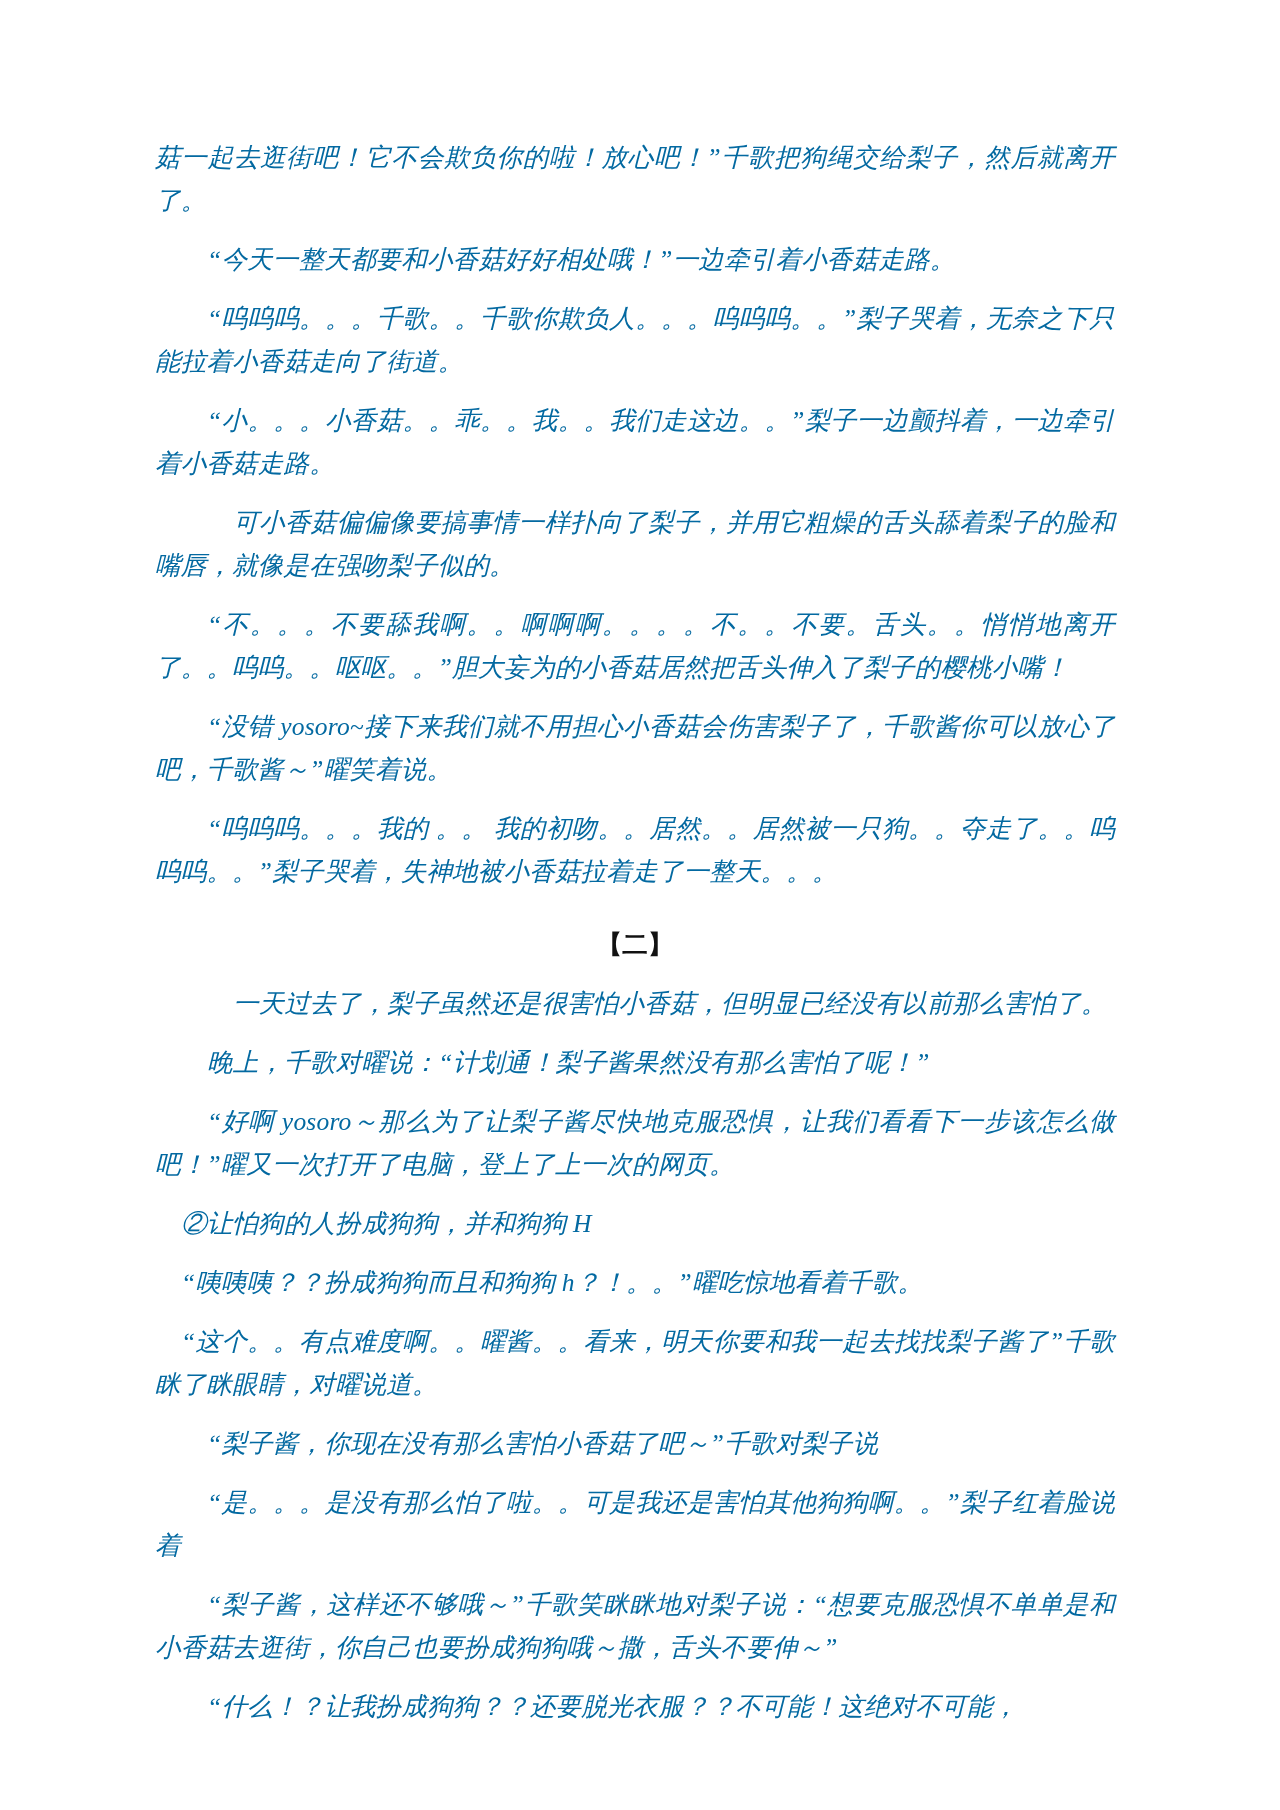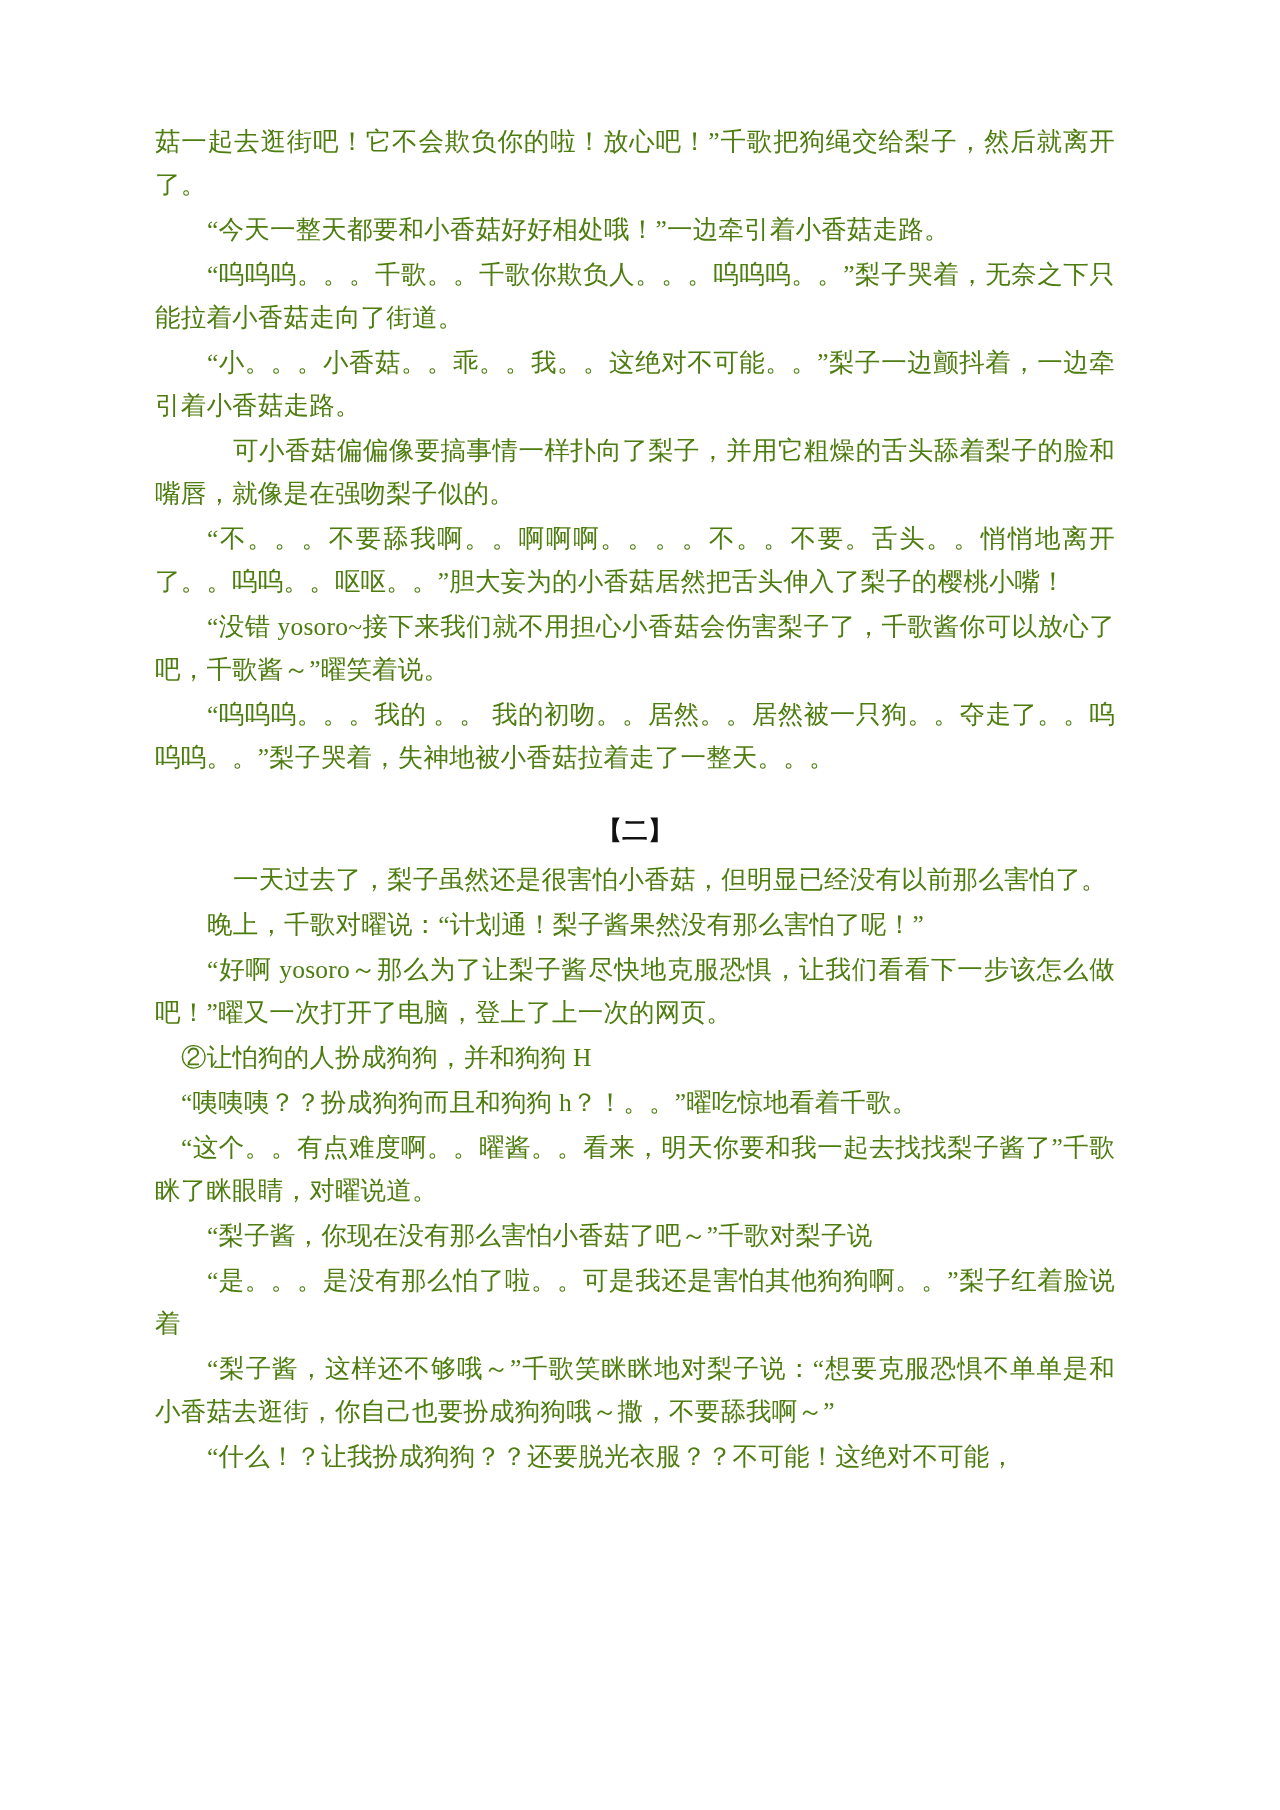--- a/index.html
+++ b/index.html
@@ -19,28 +19,29 @@
     background: #ffffff;
     box-sizing: border-box;
   }
   .page-inner {
     position: absolute;
     left: 155px;
     top: 120px;
     width: 960px;
   }
   .para {
-    margin: 0 0 2px 0;
+    margin: 16px 0 2px 0;
     font-size: 25.5px;
     line-height: 43px;
-    color: #4d7c0f;
+    color: #0369a1;
     text-align: justify;
     text-justify: inter-ideograph;
     letter-spacing: 0.2px;
     font-family: "Liberation Serif", "DejaVu Serif", serif;
+    font-style: italic;
   }
   .indent-1 {
     text-indent: 26px;
   }
   .indent-2 {
     text-indent: 52px;
   }
   .indent-3 {
     text-indent: 78px;
   }
@@ -59,33 +60,33 @@
 </style>
 </head>
 <body>
 
 <div class="page">
   <div class="page-inner">
 
     <p class="para indent-0">菇一起去逛街吧！它不会欺负你的啦！放心吧！”千歌把狗绳交给梨子，然后就离开了。</p>
     <p class="para indent-2">“今天一整天都要和小香菇好好相处哦！”一边牵引着小香菇走路。</p>
     <p class="para indent-2">“呜呜呜。。。千歌。。千歌你欺负人。。。呜呜呜。。”梨子哭着，无奈之下只能拉着小香菇走向了街道。</p>
-    <p class="para indent-2">“小。。。小香菇。。乖。。我。。这绝对不可能。。”梨子一边颤抖着，一边牵引着小香菇走路。</p>
+    <p class="para indent-2">“小。。。小香菇。。乖。。我。。我们走这边。。”梨子一边颤抖着，一边牵引着小香菇走路。</p>
     <p class="para indent-3">可小香菇偏偏像要搞事情一样扑向了梨子，并用它粗燥的舌头舔着梨子的脸和嘴唇，就像是在强吻梨子似的。</p>
     <p class="para indent-2">“不。。。不要舔我啊。。啊啊啊。。。。不。。不要。舌头。。悄悄地离开了。。呜呜。。呕呕。。”胆大妄为的小香菇居然把舌头伸入了梨子的樱桃小嘴！</p>
     <p class="para indent-2">“没错 yosoro~接下来我们就不用担心小香菇会伤害梨子了，千歌酱你可以放心了吧，千歌酱～”曜笑着说。</p>
     <p class="para indent-2">“呜呜呜。。。我的 。。 我的初吻。。居然。。居然被一只狗。。夺走了。。呜呜呜。。”梨子哭着，失神地被小香菇拉着走了一整天。。。</p>
 
     <div class="section-title">【二】</div>
 
     <p class="para indent-3">一天过去了，梨子虽然还是很害怕小香菇，但明显已经没有以前那么害怕了。</p>
     <p class="para indent-2">晚上，千歌对曜说：“计划通！梨子酱果然没有那么害怕了呢！”</p>
     <p class="para indent-2">“好啊 yosoro～那么为了让梨子酱尽快地克服恐惧，让我们看看下一步该怎么做吧！”曜又一次打开了电脑，登上了上一次的网页。</p>
     <p class="para indent-1">②让怕狗的人扮成狗狗，并和狗狗 H</p>
     <p class="para indent-1">“咦咦咦？？扮成狗狗而且和狗狗 h？！。。”曜吃惊地看着千歌。</p>
     <p class="para indent-1">“这个。。有点难度啊。。曜酱。。看来，明天你要和我一起去找找梨子酱了”千歌眯了眯眼睛，对曜说道。</p>
     <p class="para indent-2">“梨子酱，你现在没有那么害怕小香菇了吧～”千歌对梨子说</p>
     <p class="para indent-2">“是。。。是没有那么怕了啦。。可是我还是害怕其他狗狗啊。。”梨子红着脸说着</p>
-    <p class="para indent-2">“梨子酱，这样还不够哦～”千歌笑眯眯地对梨子说：“想要克服恐惧不单单是和小香菇去逛街，你自己也要扮成狗狗哦～撒，不要舔我啊～”</p>
+    <p class="para indent-2">“梨子酱，这样还不够哦～”千歌笑眯眯地对梨子说：“想要克服恐惧不单单是和小香菇去逛街，你自己也要扮成狗狗哦～撒，舌头不要伸～”</p>
     <p class="para indent-2">“什么！？让我扮成狗狗？？还要脱光衣服？？不可能！这绝对不可能，</p>
 
   </div>
 </div>
 
 </body></html>

